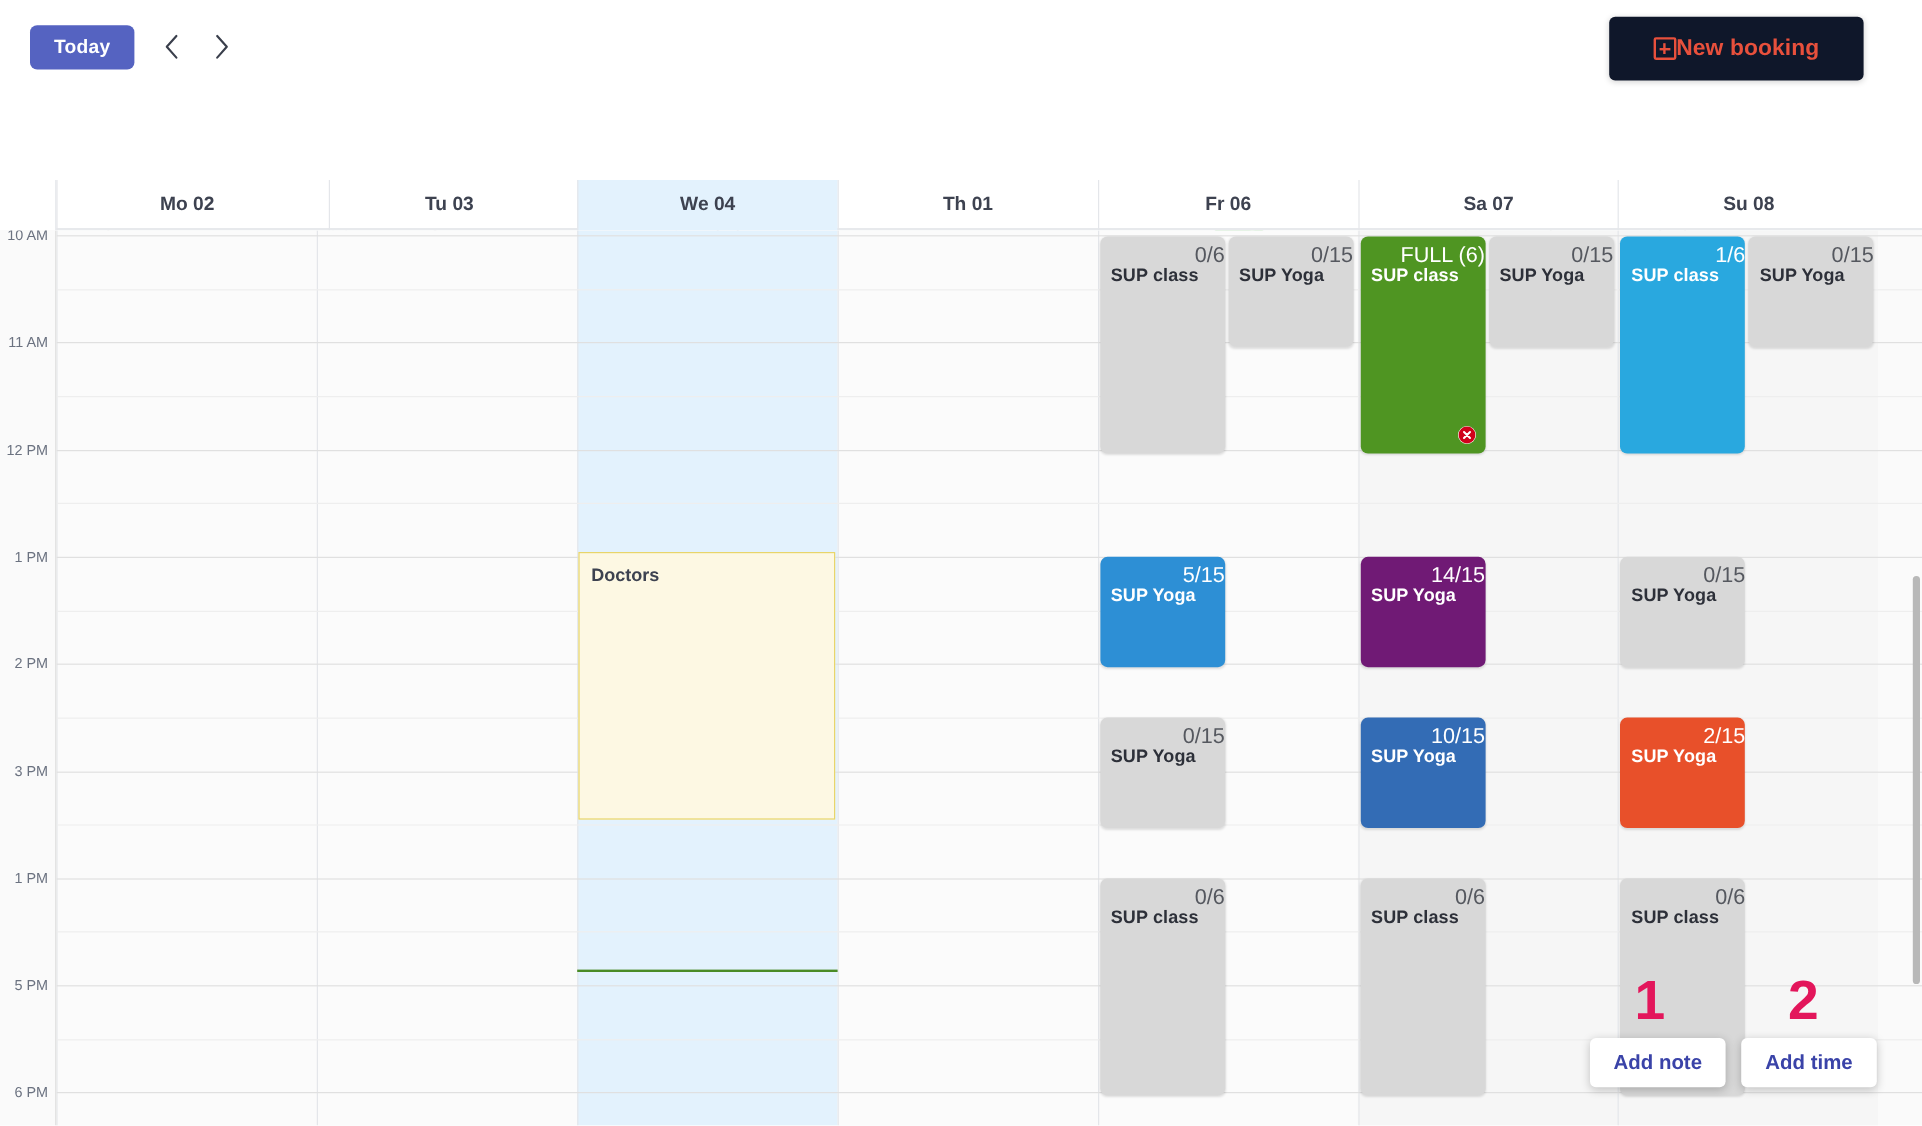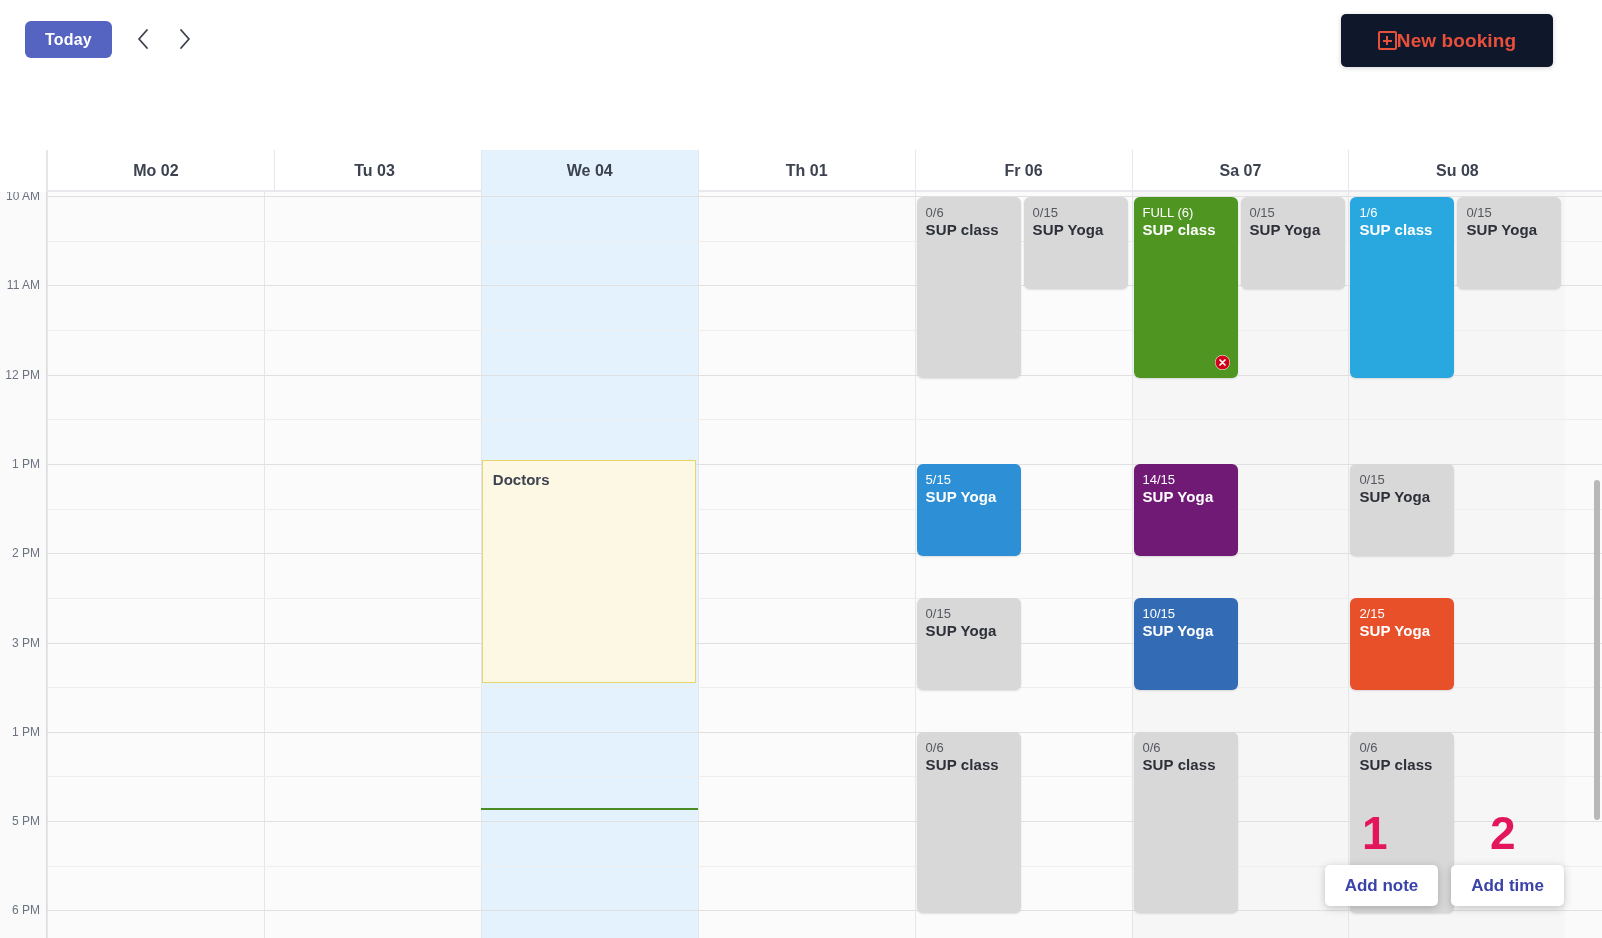--- a/index.html
+++ b/index.html
@@ -156,21 +156,21 @@
   .now-line {
     position: absolute; height: 2px; background: #4a8b26; z-index: 6;
   }
 
   
   .event {
     position: absolute; border-radius: 6px; z-index: 5;
     padding: 8px 0 0 9px; overflow: hidden; cursor: pointer;
     box-shadow: 0 1px 2px rgba(0,0,0,.12);
   }
-  .event .ev-count { font-size: 13px; line-height: 15px; font-weight: normal; }
+  .event .ev-count { font-size: 18px; line-height: 15px; font-weight: normal; text-align: right; }
   .event .ev-title { font-size: 15px; line-height: 19px; font-weight: bold; letter-spacing: .1px; }
   .event.light { background: #d8d8d8; }
   .event.light .ev-count { color: #55585f; }
   .event.light .ev-title { color: #2d3039; }
   .event.colored .ev-count { color: #ffffff; }
   .event.colored .ev-title { color: #ffffff; }
   .ev-badge {
     position: absolute; right: 8px; bottom: 8px;
     width: 15px; height: 15px; border-radius: 50%;
     background: #ffffff; display: flex; align-items: center; justify-content: center;

